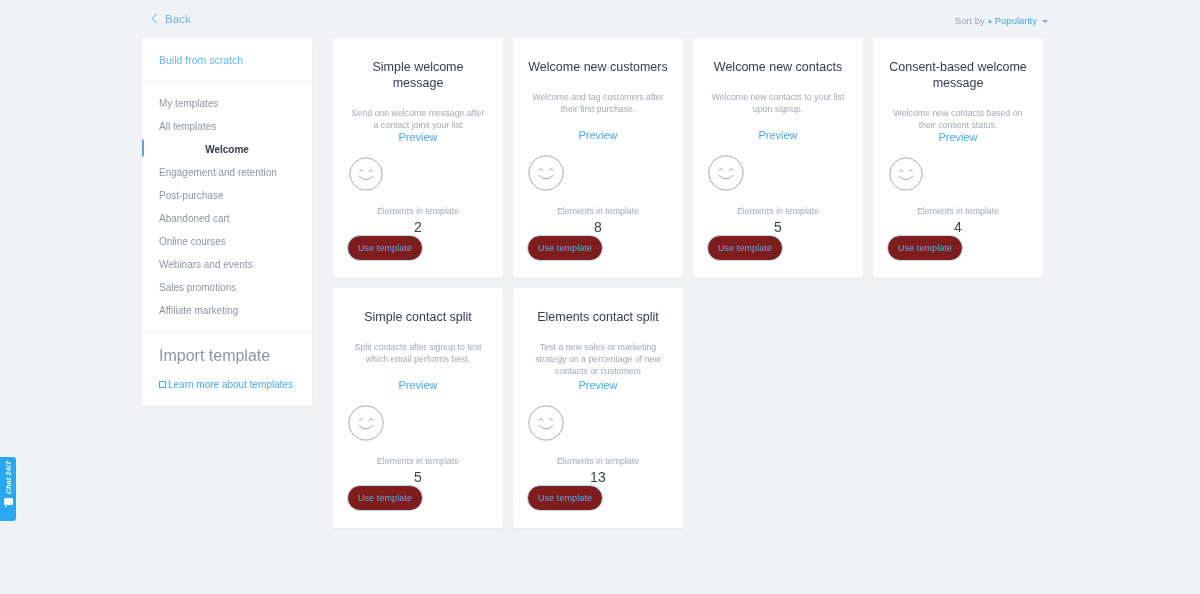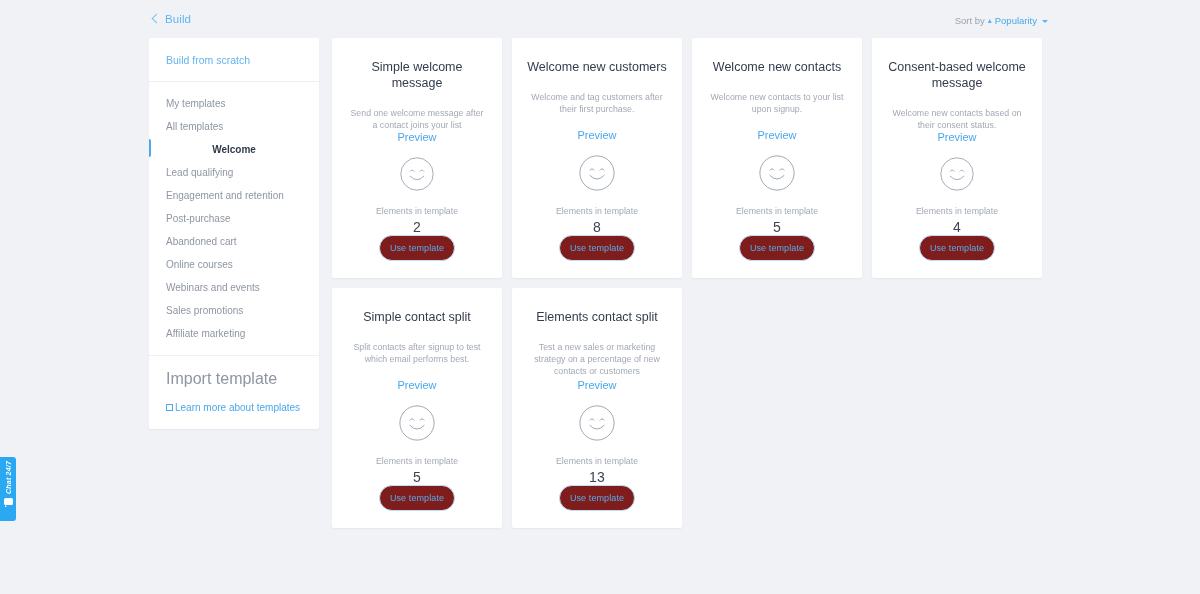--- a/index.html
+++ b/index.html
@@ -65,25 +65,25 @@
     border-right: 3px solid transparent;
     border-top: 3.5px solid #61b2ef;
     margin-left: 2px;
     position: relative; top: 1px;
     cursor: pointer;
   }
 
   
   .wrap {
     position: absolute;
-    left: 149px; top: 38px;
+    left: 142px; top: 38px;
     width: 903px;
     display: flex;
     align-items: flex-start;
-    gap: 0;
+    gap: 8px;
   }
 
   
   .sidebar {
     width: 170px;
     flex: 0 0 170px;
     background: #ffffff;
     border-radius: 2px;
     box-shadow: 0 1px 2px rgba(30,40,60,.055);
     padding: 0;
@@ -156,21 +156,20 @@
     margin-left: 13px;
   }
   .card {
     background: #ffffff;
     border-radius: 2px;
     box-shadow: 0 1px 2px rgba(30,40,60,.055);
     height: 240px;
     padding: 17px 14px 0 14px;
     display: flex;
     flex-direction: column;
-    align-items: center;
     text-align: center;
   }
   .card-title {
     font-size: 12.5px;
     color: #333d4d;
     line-height: 16px;
     margin: 4px 0 0 0;
     font-weight: normal;
   }
   .card-desc {
@@ -260,21 +259,21 @@
     border-bottom: 0;
     border-right: 2.5px solid transparent;
   }
 </style>
 </head>
 <body>
 
 <div class="topbar">
   <div class="back-link">
     <span class="back-chev"></span>
-    <span>Build</span>
+    <span>Back</span>
   </div>
 
   <div class="sortby">
     <span class="sortby-label">Sort by</span>
     <span class="sortby-arrow-icon">▴</span>
     <span class="sortby-value">Popularity</span>
     <span class="sortby-caret"></span>
   </div>
 </div>
 
@@ -282,21 +281,20 @@
 
   <div class="sidebar">
     <div class="sidebar-top">
       <div class="build-scratch">Build from scratch</div>
     </div>
 
     <div class="sidebar-nav">
       <div class="nav-item">My templates</div>
       <div class="nav-item">All templates</div>
       <div class="nav-item active">Welcome</div>
-      <div class="nav-item">Lead qualifying</div>
       <div class="nav-item">Engagement and retention</div>
       <div class="nav-item">Post-purchase</div>
       <div class="nav-item">Abandoned cart</div>
       <div class="nav-item">Online courses</div>
       <div class="nav-item">Webinars and events</div>
       <div class="nav-item">Sales promotions</div>
       <div class="nav-item">Affiliate marketing</div>
     </div>
 
     <div class="sidebar-bottom">

